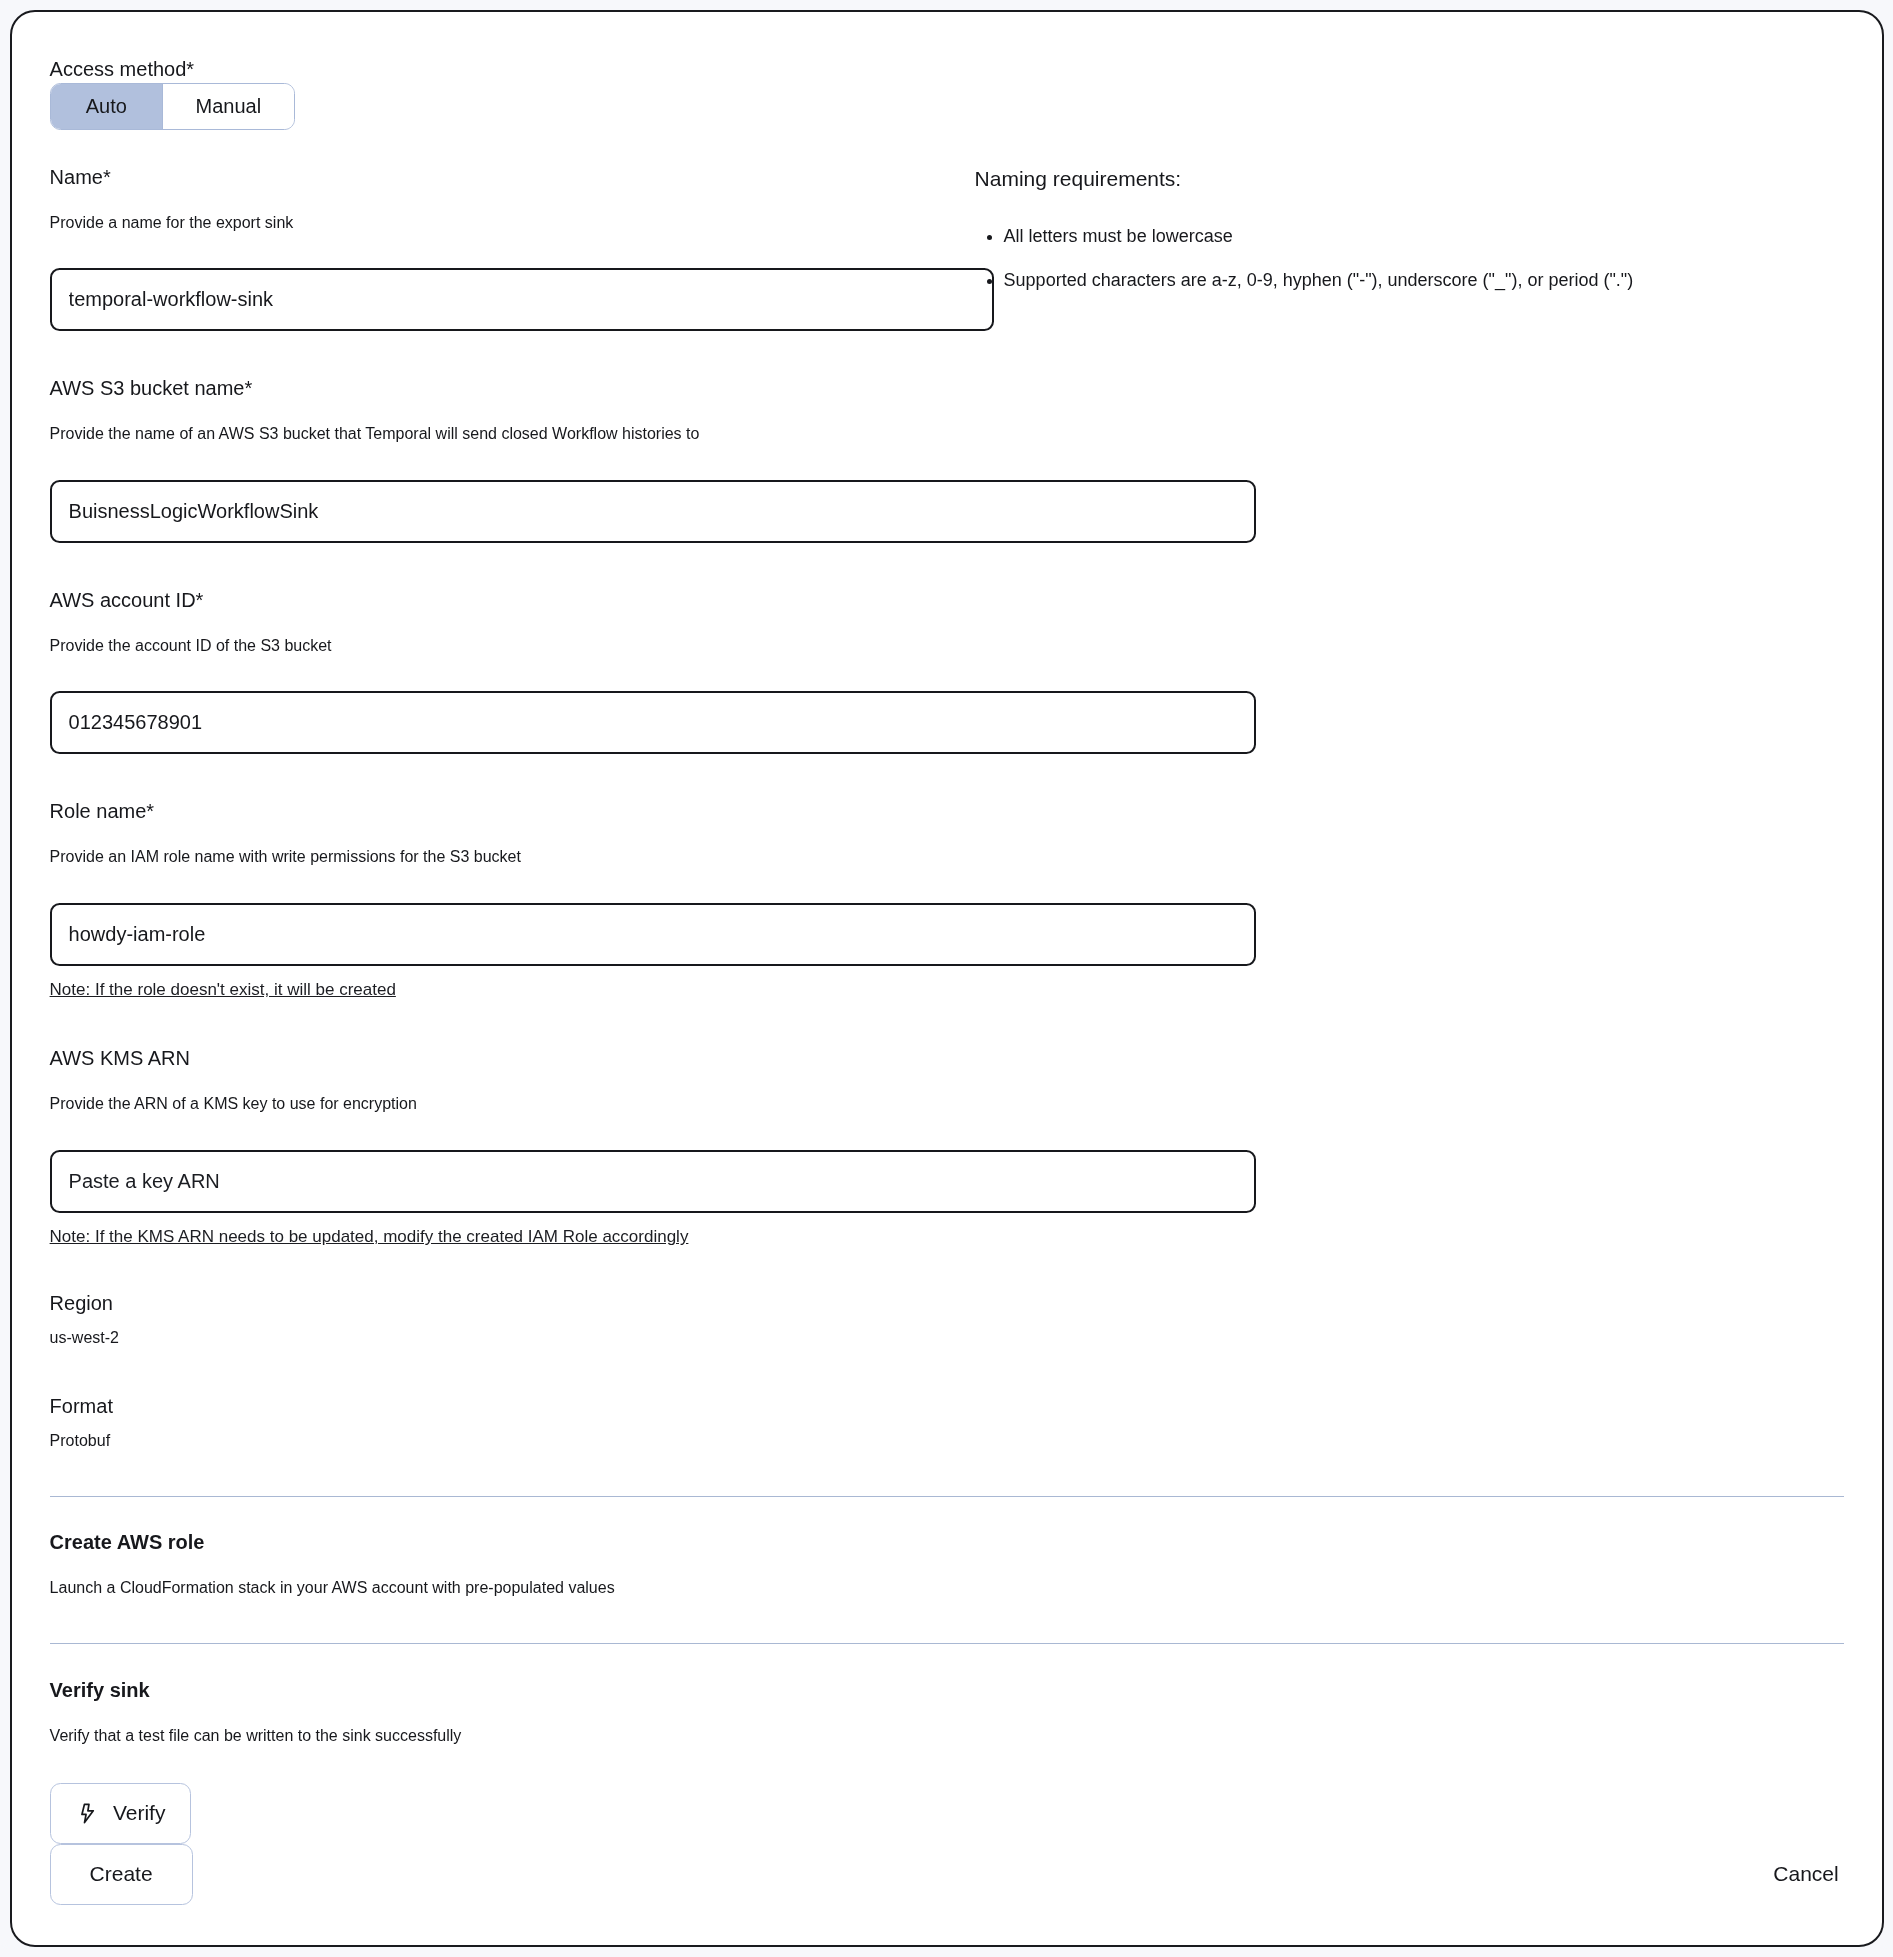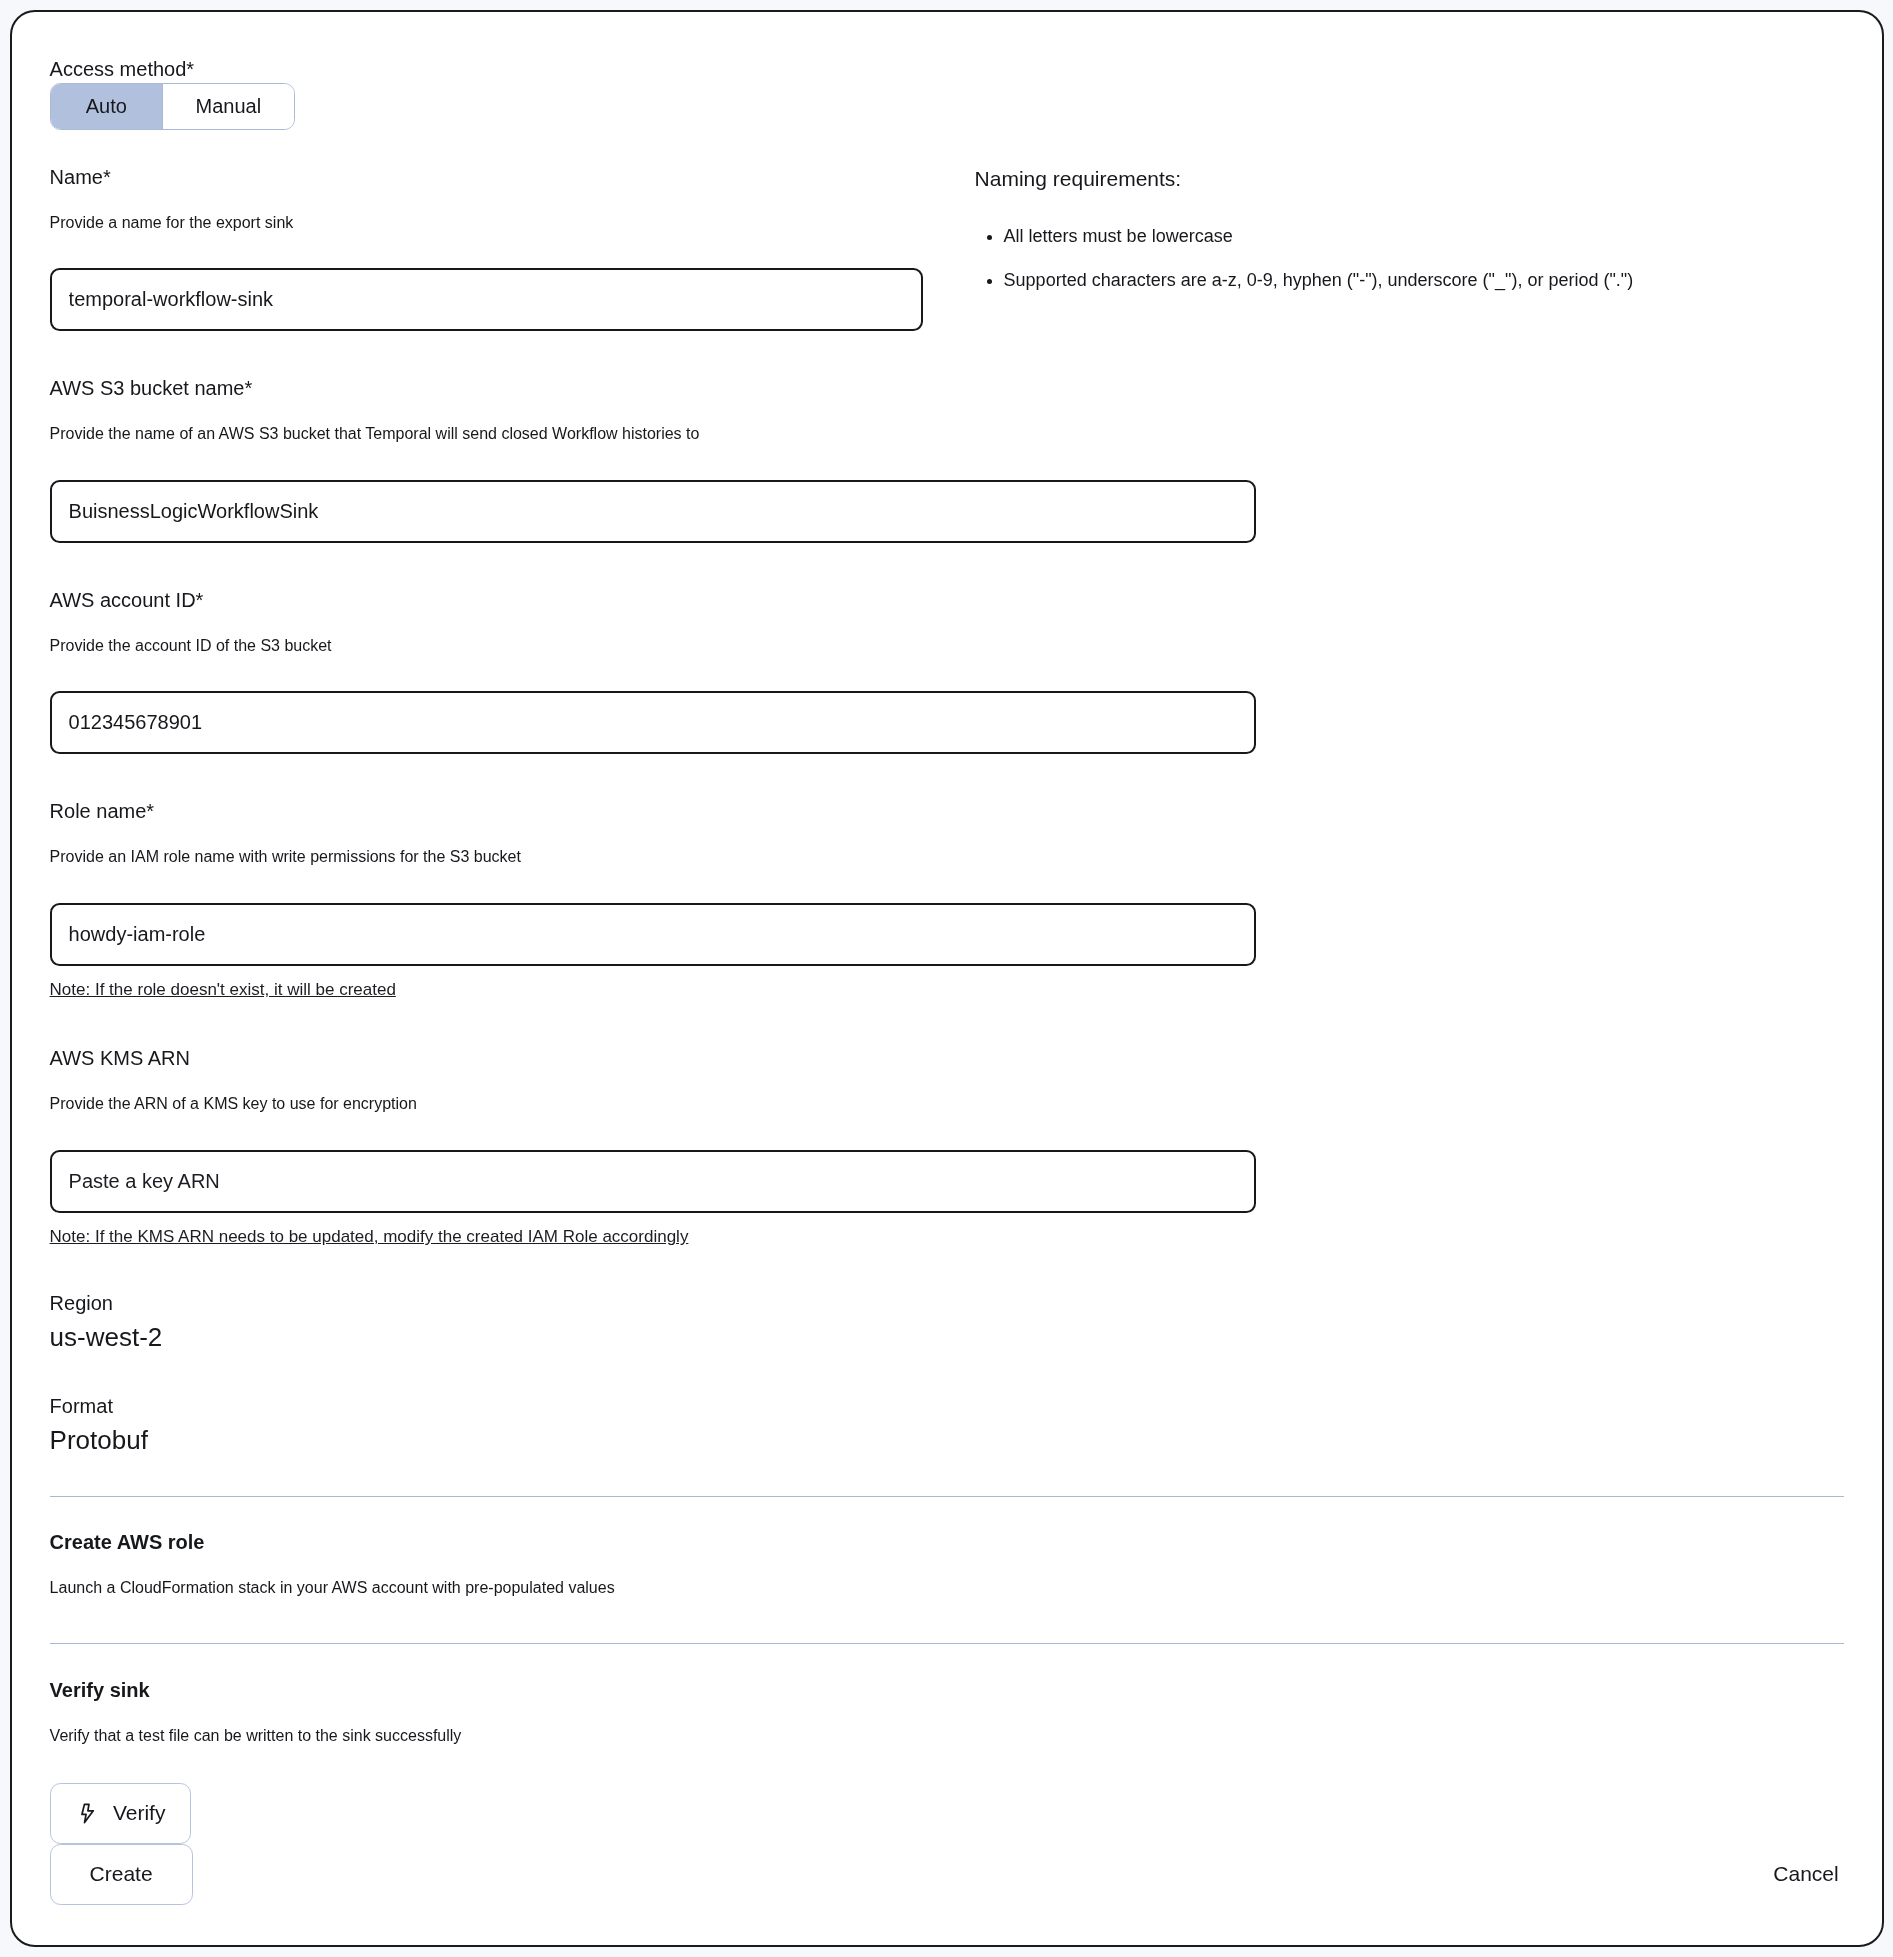--- a/index.html
+++ b/index.html
@@ -58,34 +58,34 @@
     border:2.4px solid #17181c;
     border-radius:9.6px;
     background:#fff;
     font-family:"Liberation Sans","DejaVu Sans",sans-serif;
     font-size:20px;
     color:#17181c;
     padding:0 17px;
     outline:none;
   }
   .text-input::placeholder{color:#1b1d22;opacity:1;}
-  .w-narrow{width:873px;}
+  .w-narrow{width:944px;}
   .w-wide{width:1206px;}
 
   .req-title{font-size:21px;line-height:29px;}
   .req-list{
     margin:29px 0 0 0;
     padding-left:29px;
     font-size:18px;line-height:29px;
   }
   .req-list li{margin-bottom:15.3px;}
 
   .field{margin-top:44px;}
   .static-field{margin-top:42px;}
-  .static-value{font-size:26px;line-height:27px;margin-top:6.7px;}
+  .static-value{font-size:16px;line-height:27px;margin-top:6.7px;}
 
   .divider{
     border:none;
     border-top:1.9px solid #a9b8d3;
     margin:42px 0 0 0;
   }
   .section{margin-top:32.5px;}
 
   .btn{
     display:inline-flex;align-items:center;justify-content:center;

